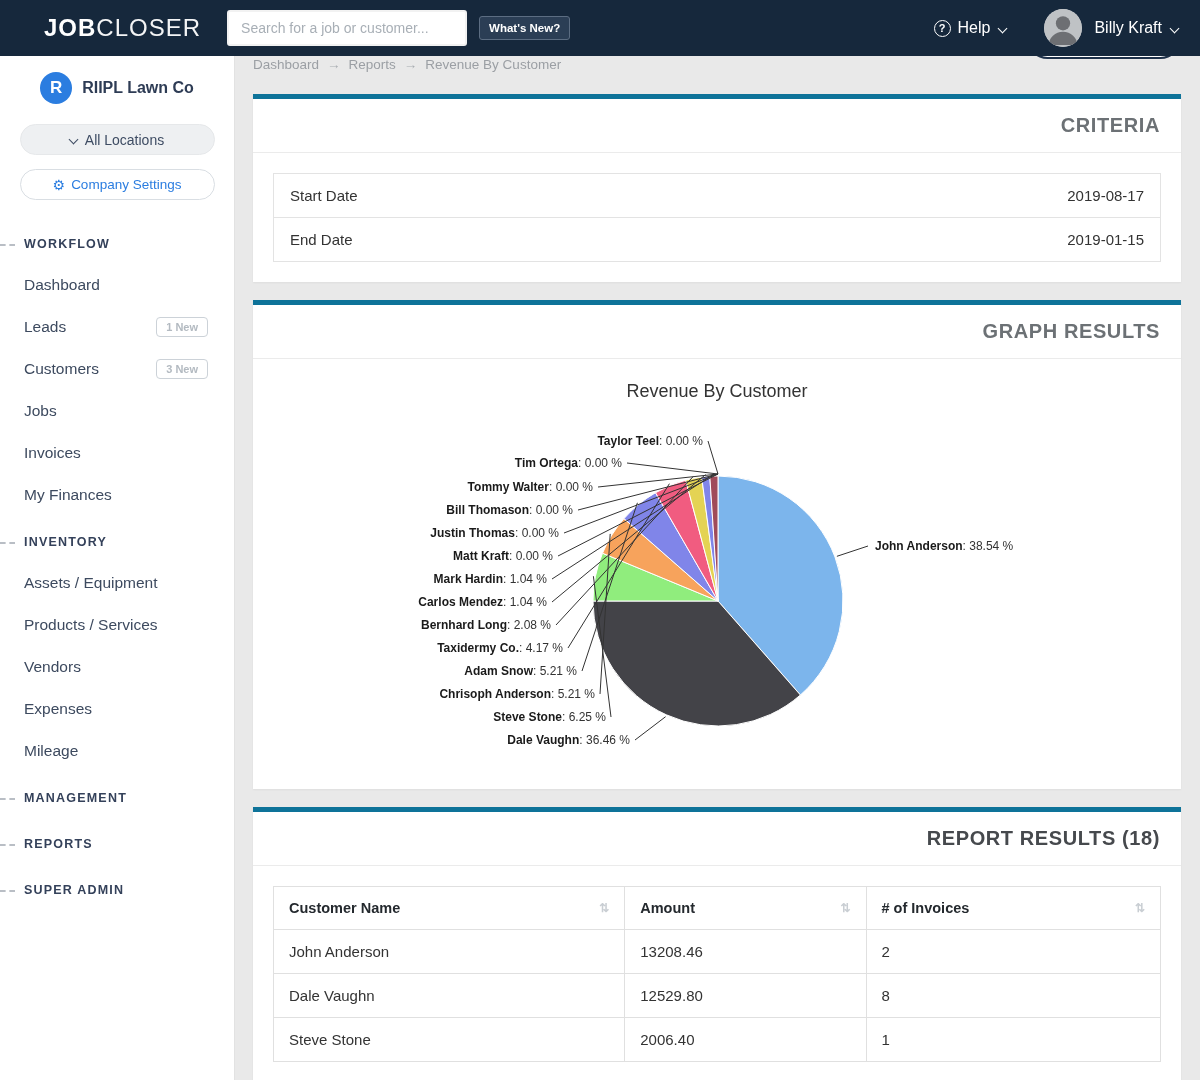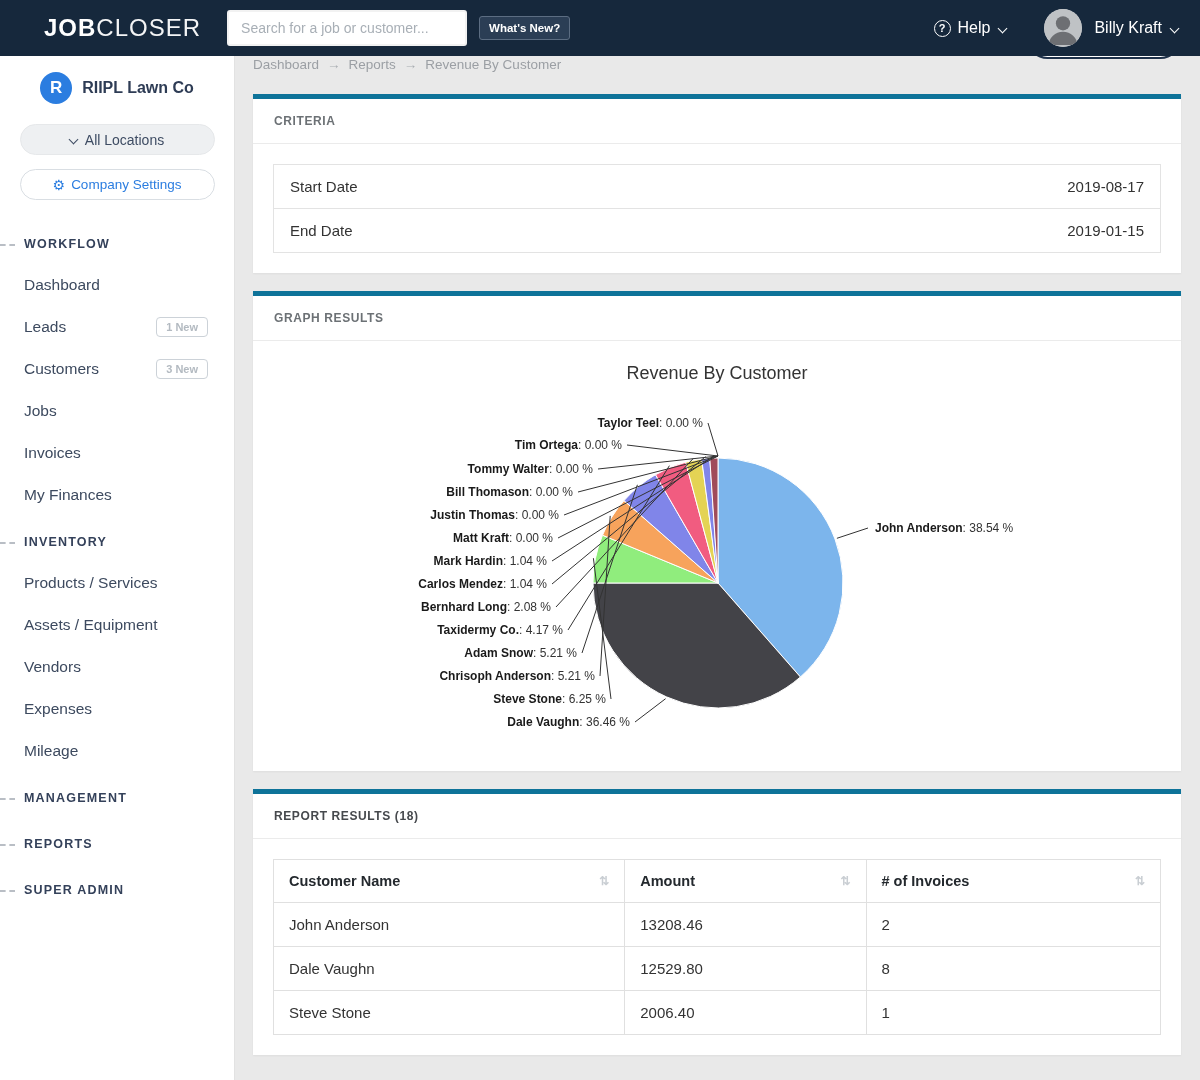--- a/index.html
+++ b/index.html
@@ -59,22 +59,22 @@
   .page-title { color:#333c4e; font-size:21px; font-weight:700; margin-top:6px; }
   .breadcrumb { margin-top:9px; font-size:13.5px; color:#9b9fa4; display:flex; gap:8px; align-items:center; }
   .crumb { cursor:pointer; }
   .crumb-arrow { color:#a8acb1; }
   .export-btn { background:#fff; border:2px solid #1d3049; color:#1d3049; font-size:15px;
                 padding:10px 26px; border-radius:22px; cursor:pointer;
                 font-family:"Liberation Sans", sans-serif; }
 
   .card { background:#fff; border-top:5px solid #0e7399; margin-bottom:18px;
           box-shadow:0 1px 2px rgba(0,0,0,.05); }
-  .card-head { padding:15px 21px; font-size:12px; font-weight:700; letter-spacing:.6px;
-               color:#6c7175; border-bottom:1px solid #ebebeb; }
+  .card-head { padding:15px 21px; font-size:20px; font-weight:700; letter-spacing:.6px;
+               color:#6c7175; border-bottom:1px solid #ebebeb;text-align:right; }
   .card-head.dark { color:#46494d; }
   .card-body { padding:20px; }
 
   
   .crit-table { border:1px solid #e3e3e3; }
   .crit-row { display:flex; justify-content:space-between; padding:13px 16px; font-size:15px;
               color:#333; border-bottom:1px solid #e3e3e3; }
   .crit-row:last-child { border-bottom:none; }
 
   
@@ -153,24 +153,24 @@
         <span>Jobs</span>
       </div>
       <div class="side-item">
         <span>Invoices</span>
       </div>
       <div class="side-item">
         <span>My Finances</span>
       </div>
       <div class="side-section"><span class="dashes"></span><span>INVENTORY</span></div>
       <div class="side-item">
+        <span>Assets / Equipment</span>
+      </div>
+      <div class="side-item">
         <span>Products / Services</span>
-      </div>
-      <div class="side-item">
-        <span>Assets / Equipment</span>
       </div>
       <div class="side-item">
         <span>Vendors</span>
       </div>
       <div class="side-item">
         <span>Expenses</span>
       </div>
       <div class="side-item">
         <span>Mileage</span>
       </div>

